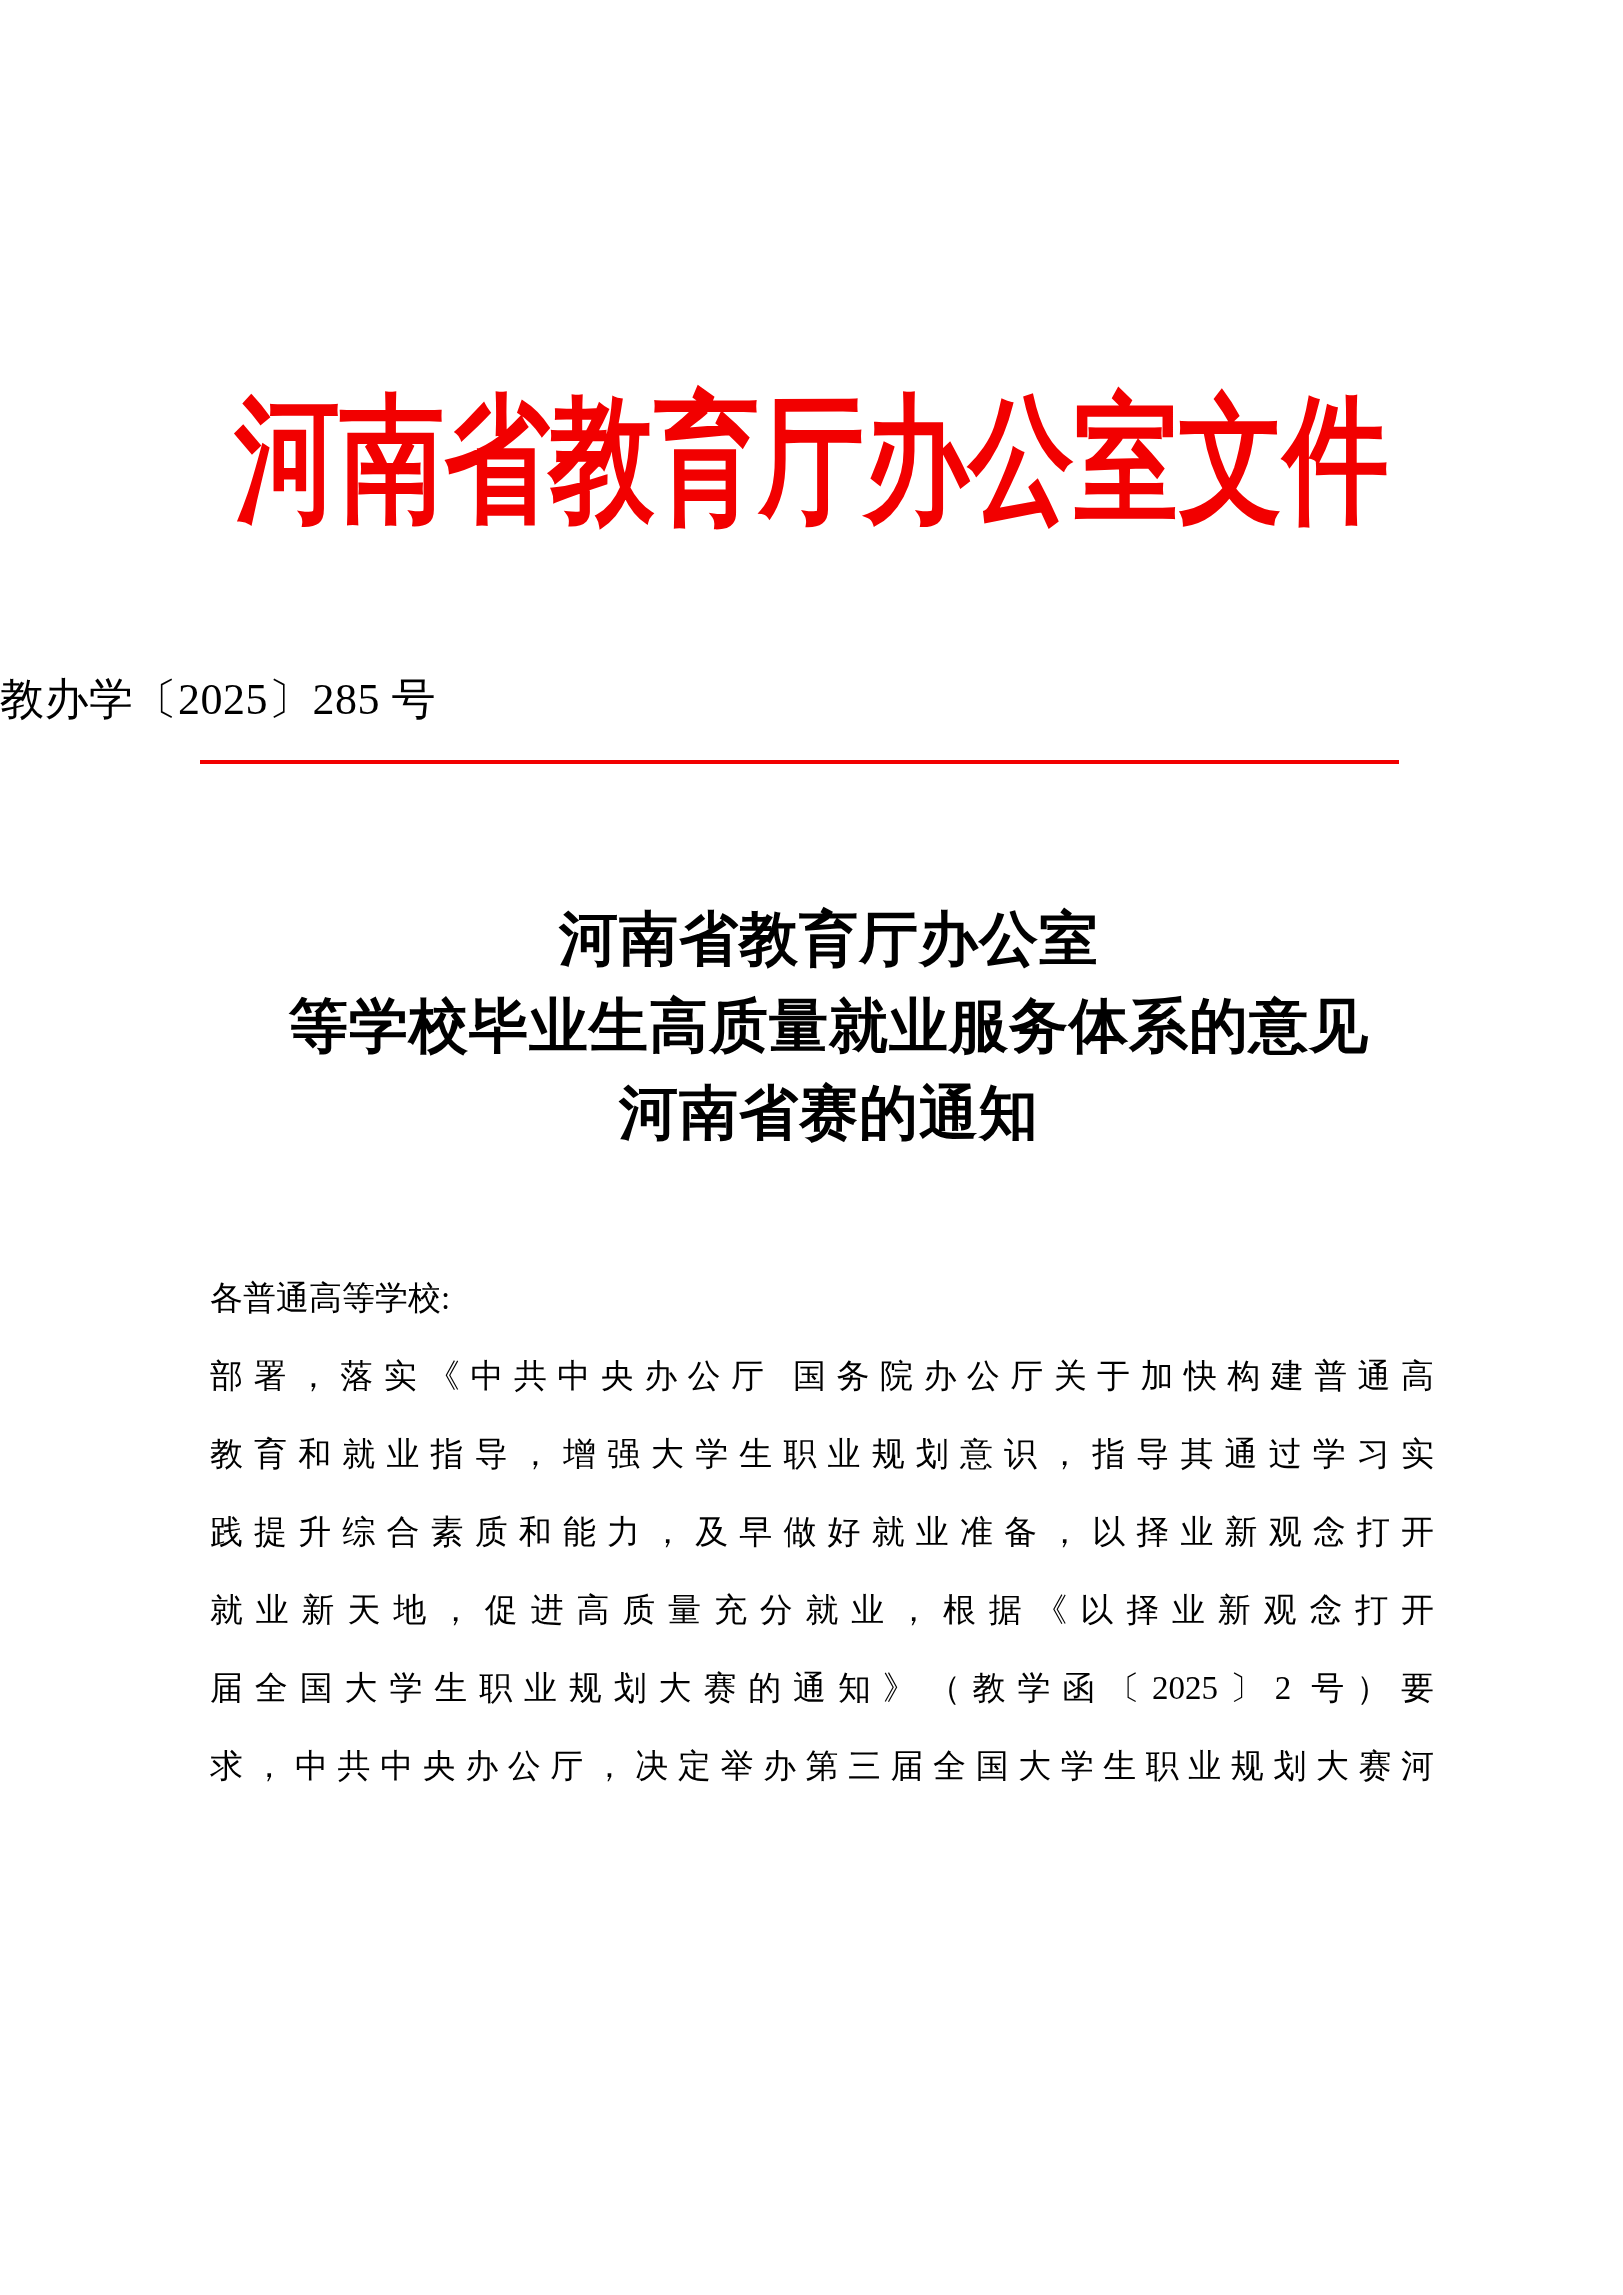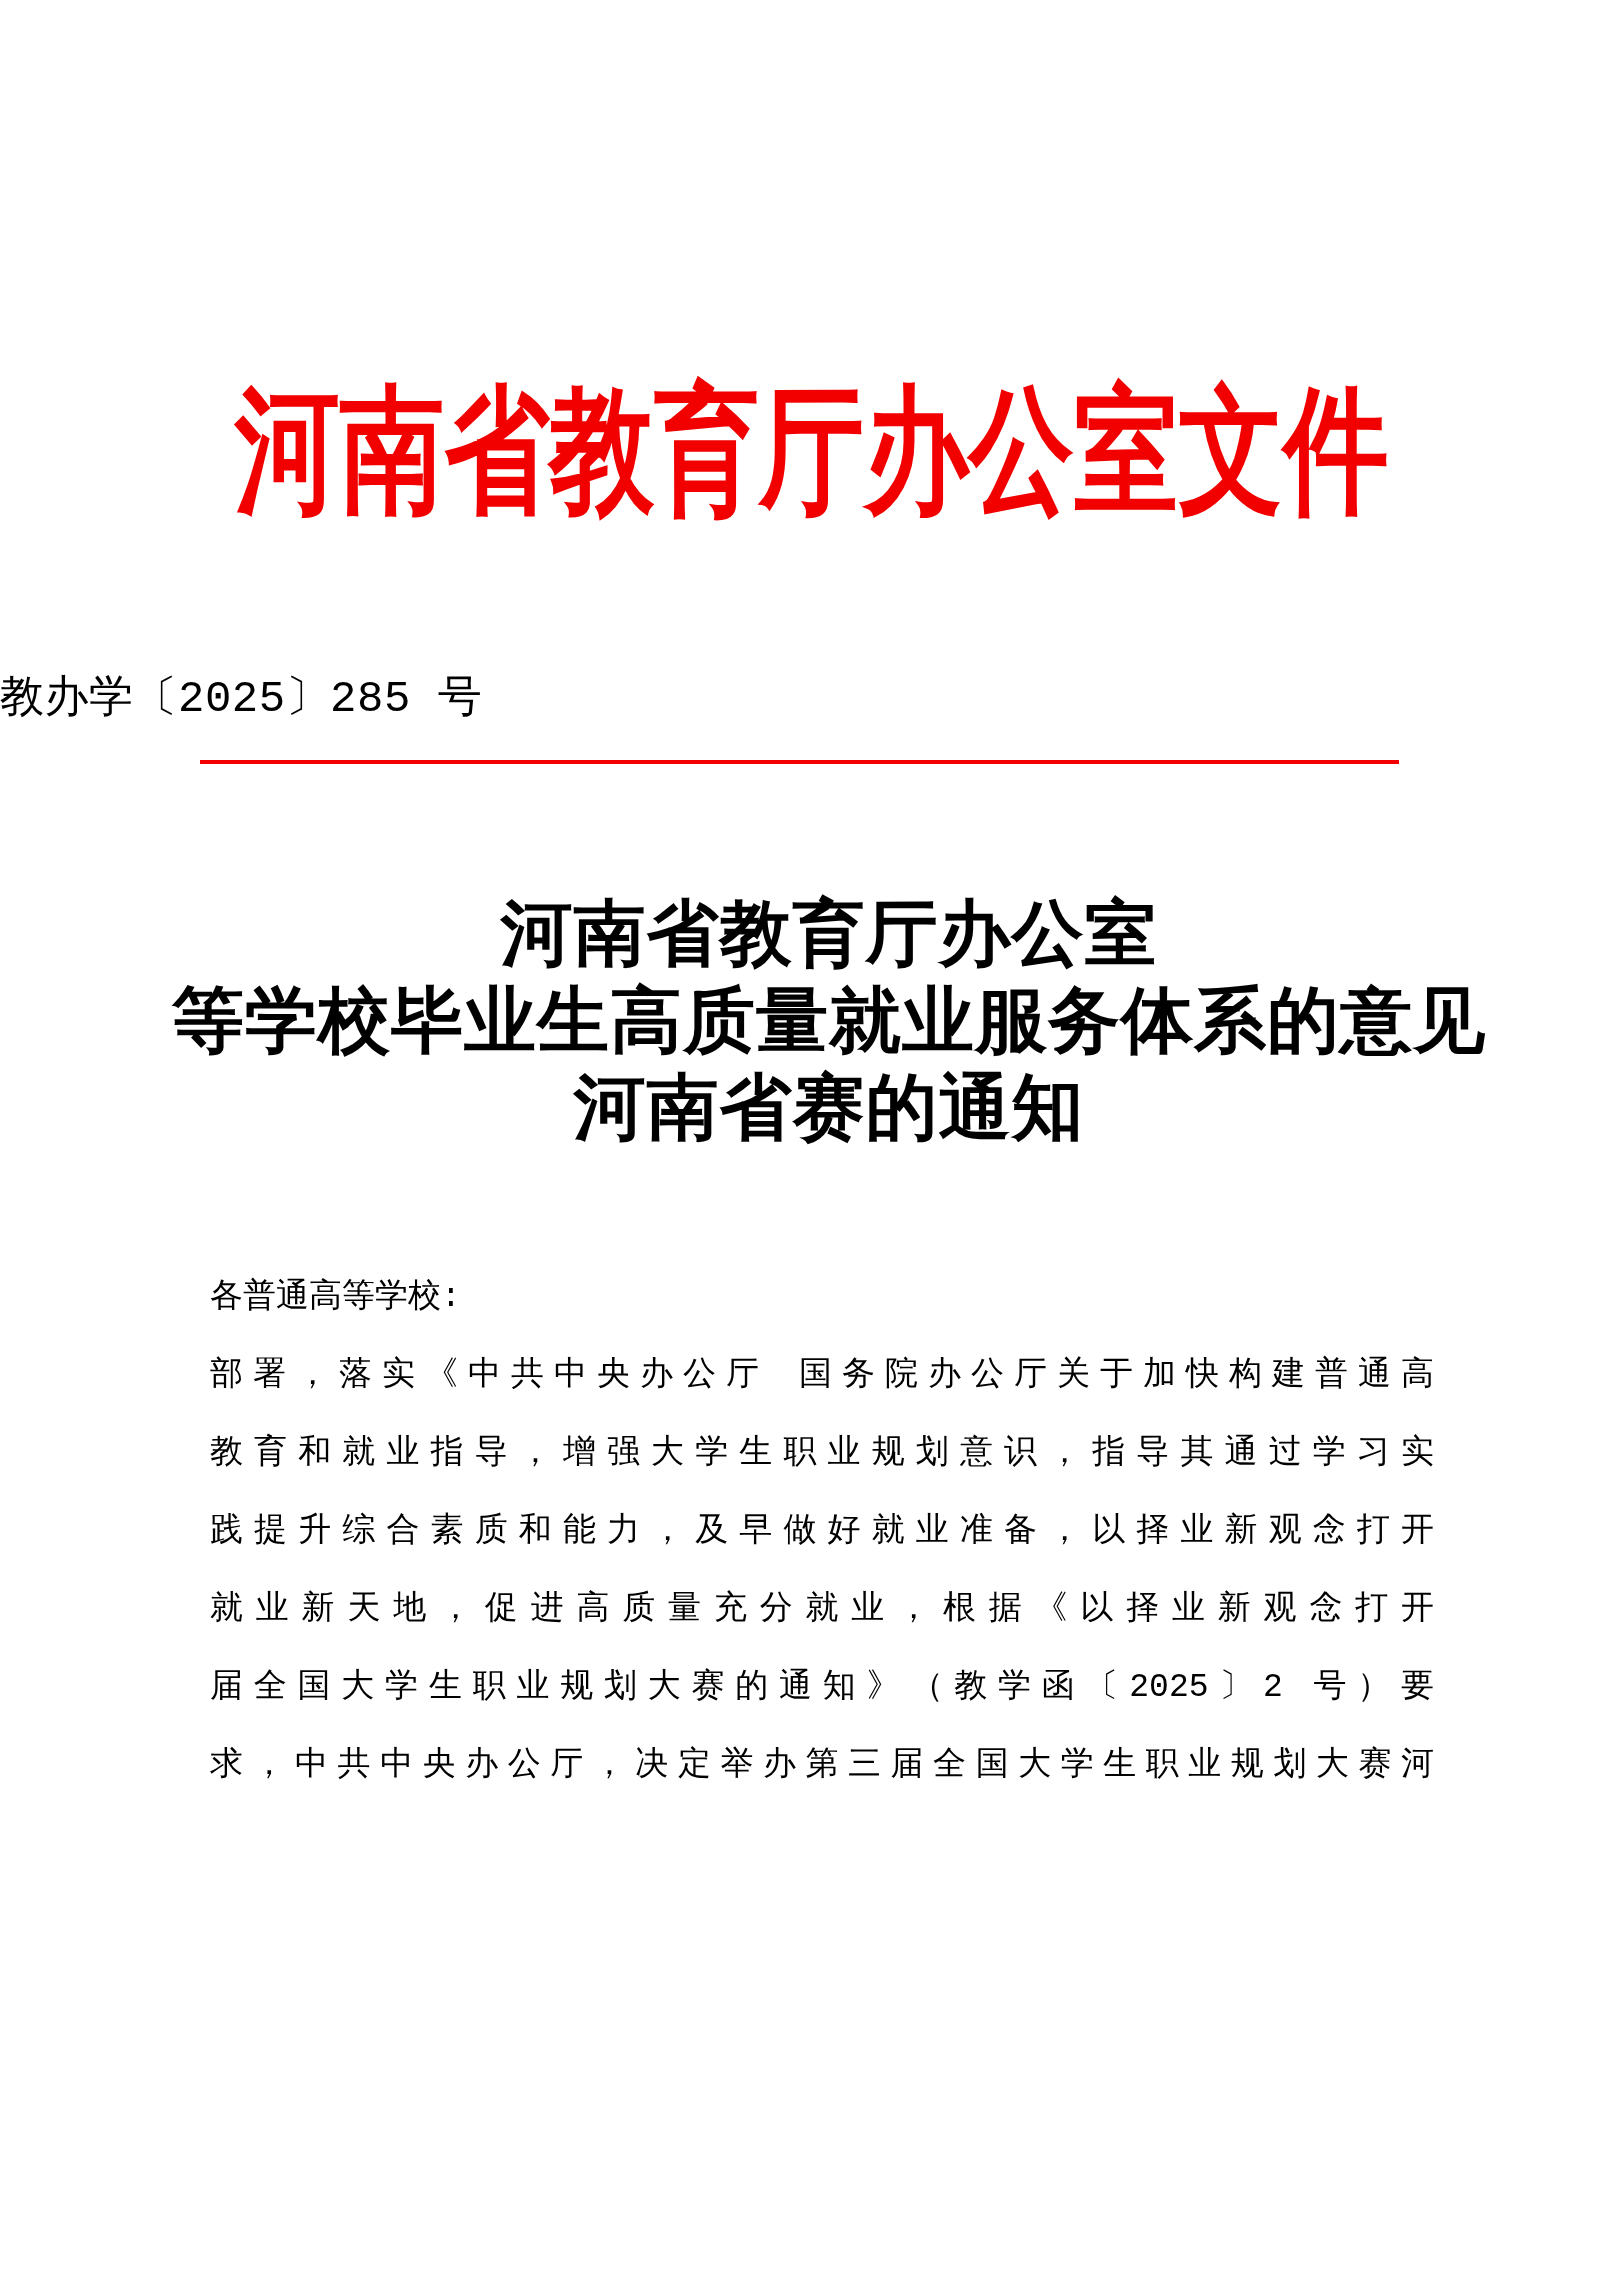--- a/index.html
+++ b/index.html
@@ -13,21 +13,20 @@
     background: var(--page-bg);
     font-family: "Liberation Serif", "DejaVu Serif", serif;
     color: var(--text-color);
   }
   .page {
     position: relative;
     width: 1623px;
     height: 1893px;
     background: var(--page-bg);
     overflow: hidden;
-    font-family: Liberation Mono, monospace;
   }
   
   .red-header {
     position: absolute;
     top: 388px;
     left: 0;
     width: 100%;
     text-align: center;
     color: var(--accent-red);
     font-size: 138px;
@@ -59,21 +58,21 @@
     background: var(--accent-red);
   }
   
   .doc-title {
     position: absolute;
     top: 896px;
     left: 0;
     width: 100%;
     text-align: center;
     font-weight: bold;
-    font-size: 72px;
+    font-size: 59px;
     line-height: 87px;
     letter-spacing: 1px;
     padding-left: 35px;
   }
   
   .body-text {
     position: absolute;
     top: 1259px;
     left: 210px;
     width: 1224px;

